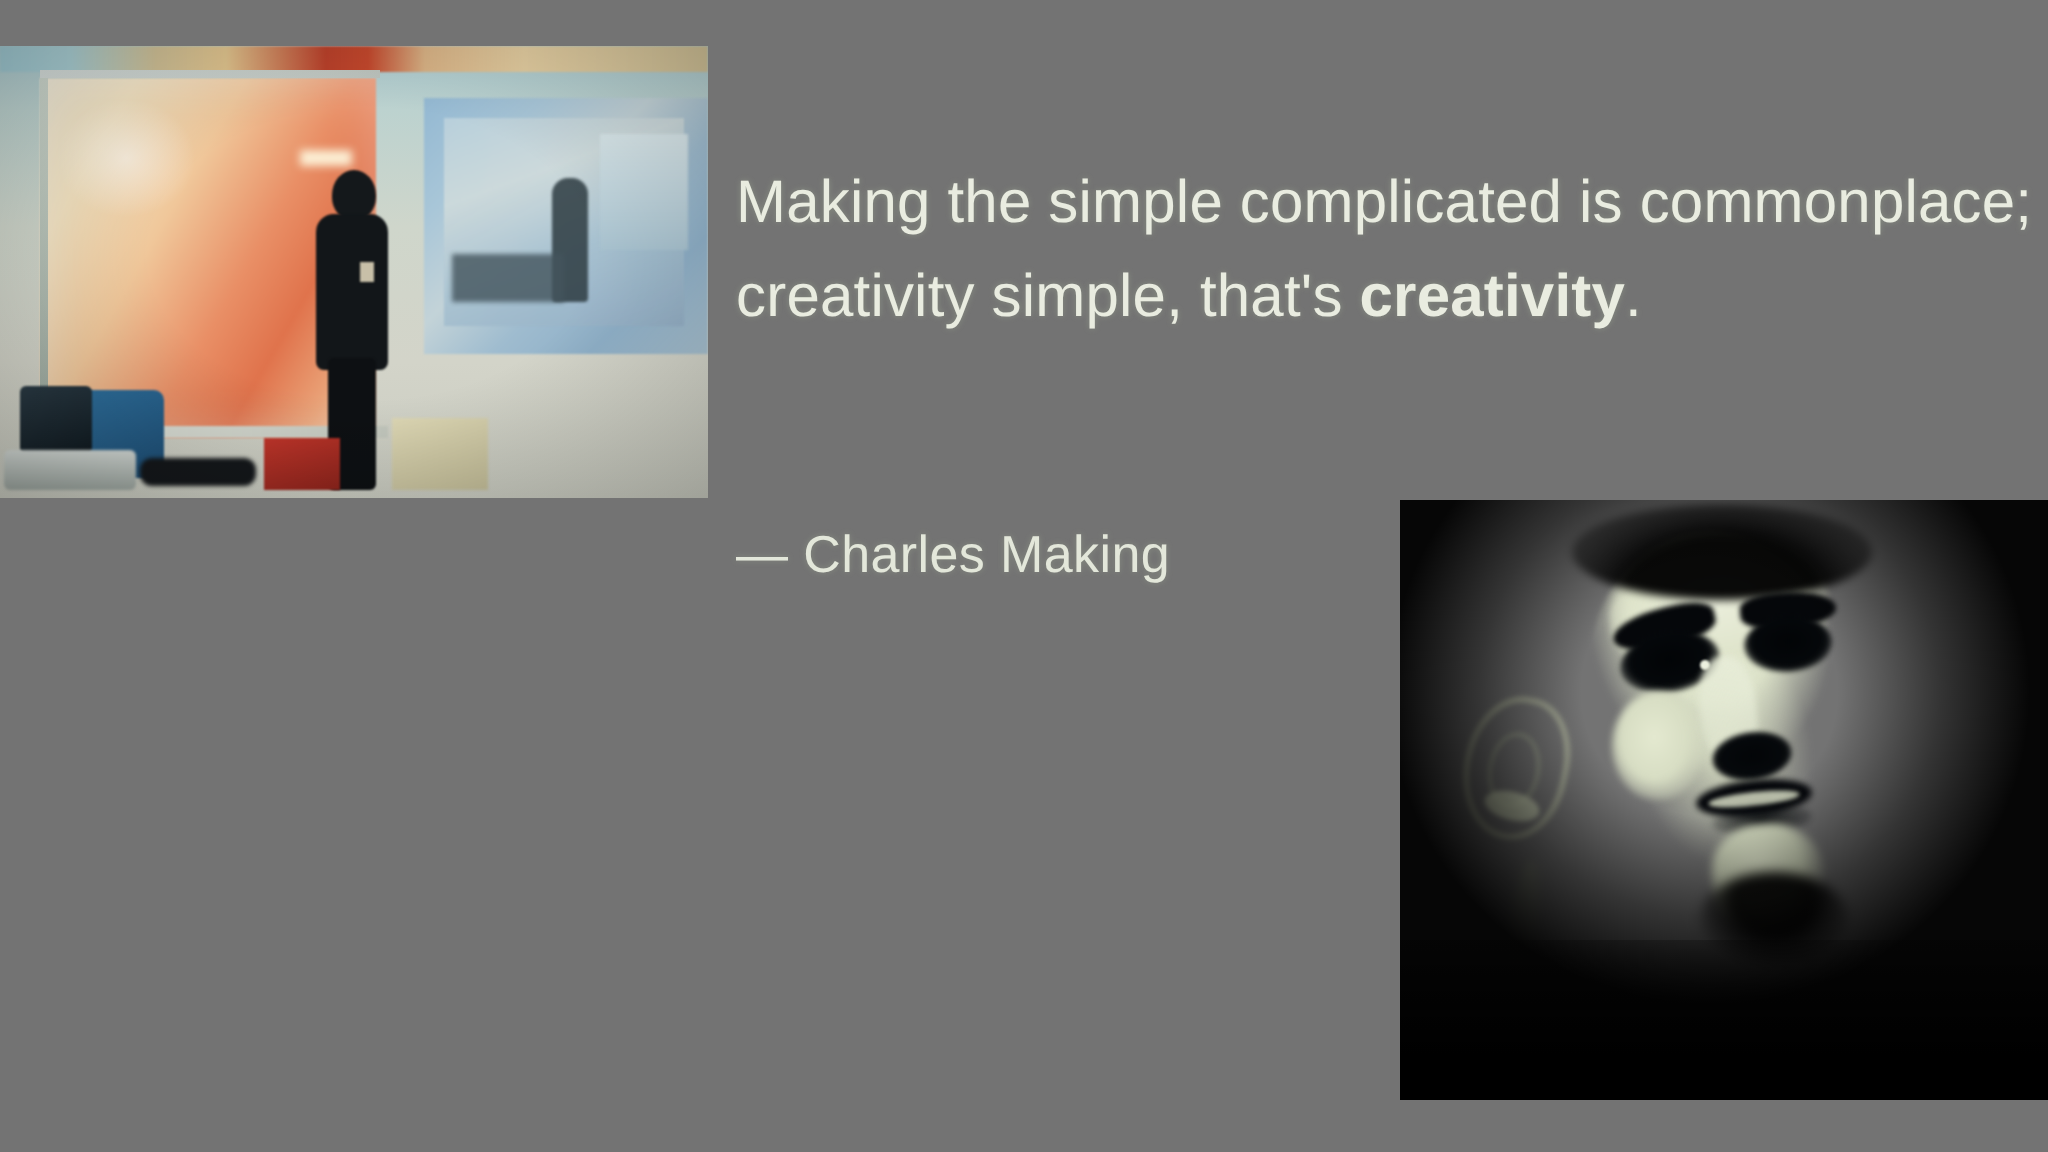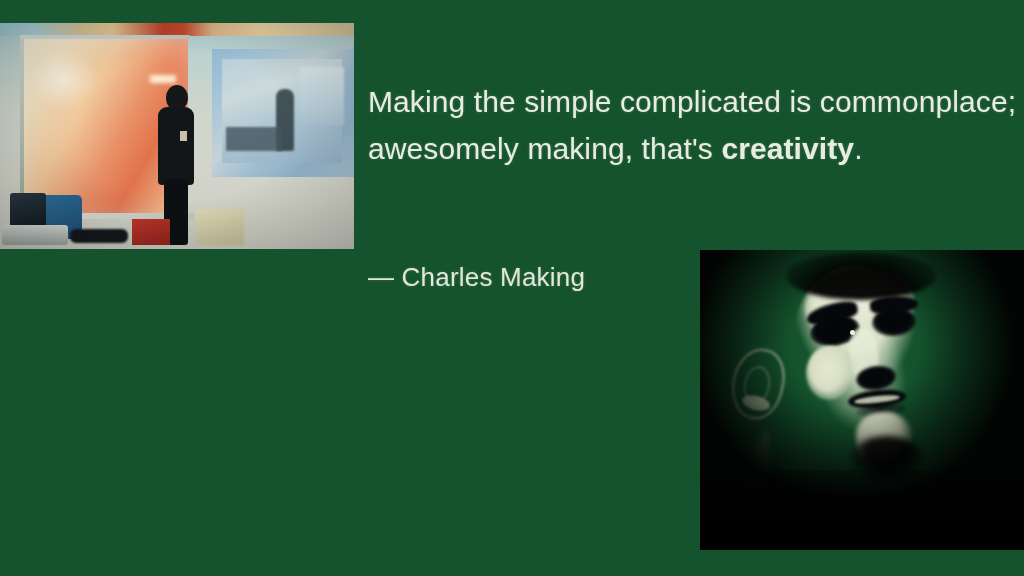--- a/index.html
+++ b/index.html
@@ -10,21 +10,21 @@
   body {
     width: 1024px;
     height: 576px;
     overflow: hidden;
     font-family: "Liberation Sans", sans-serif;
   }
   #slide {
     position: relative;
     width: 1024px;
     height: 576px;
-    background: #14532d;
+    background: #737373;
     overflow: hidden;
   }
 
   
   #video-inset {
     position: absolute;
     left: 0px;
     top: 23px;
     width: 354px;
     height: 226px;
@@ -418,21 +418,21 @@
     <div class="vid-layer" id="vid-laptop-base"></div>
     <div class="vid-layer" id="vid-cables"></div>
     <div class="vid-layer" id="vid-red-box"></div>
     <div class="vid-layer" id="vid-tan-box"></div>
 
     <div class="vid-layer" id="vid-grain"></div>
   </div>
 
   <div id="quote-block">
     <div class="quote-line">Making the simple complicated is commonplace;</div>
-    <div class="quote-line"><span>awesomely making, that's </span><b>creativity</b><span>.</span></div>
+    <div class="quote-line"><span>creativity simple, that's </span><b>creativity</b><span>.</span></div>
   </div>
 
   <div id="attribution">— Charles Making</div>
 
   <div id="portrait">
     <div class="pt" id="pt-face"></div>
     <div class="pt" id="pt-forehead"></div>
     <div class="pt" id="pt-hair"></div>
     <div class="pt" id="pt-brow-l"></div>
     <div class="pt" id="pt-brow-r"></div>

